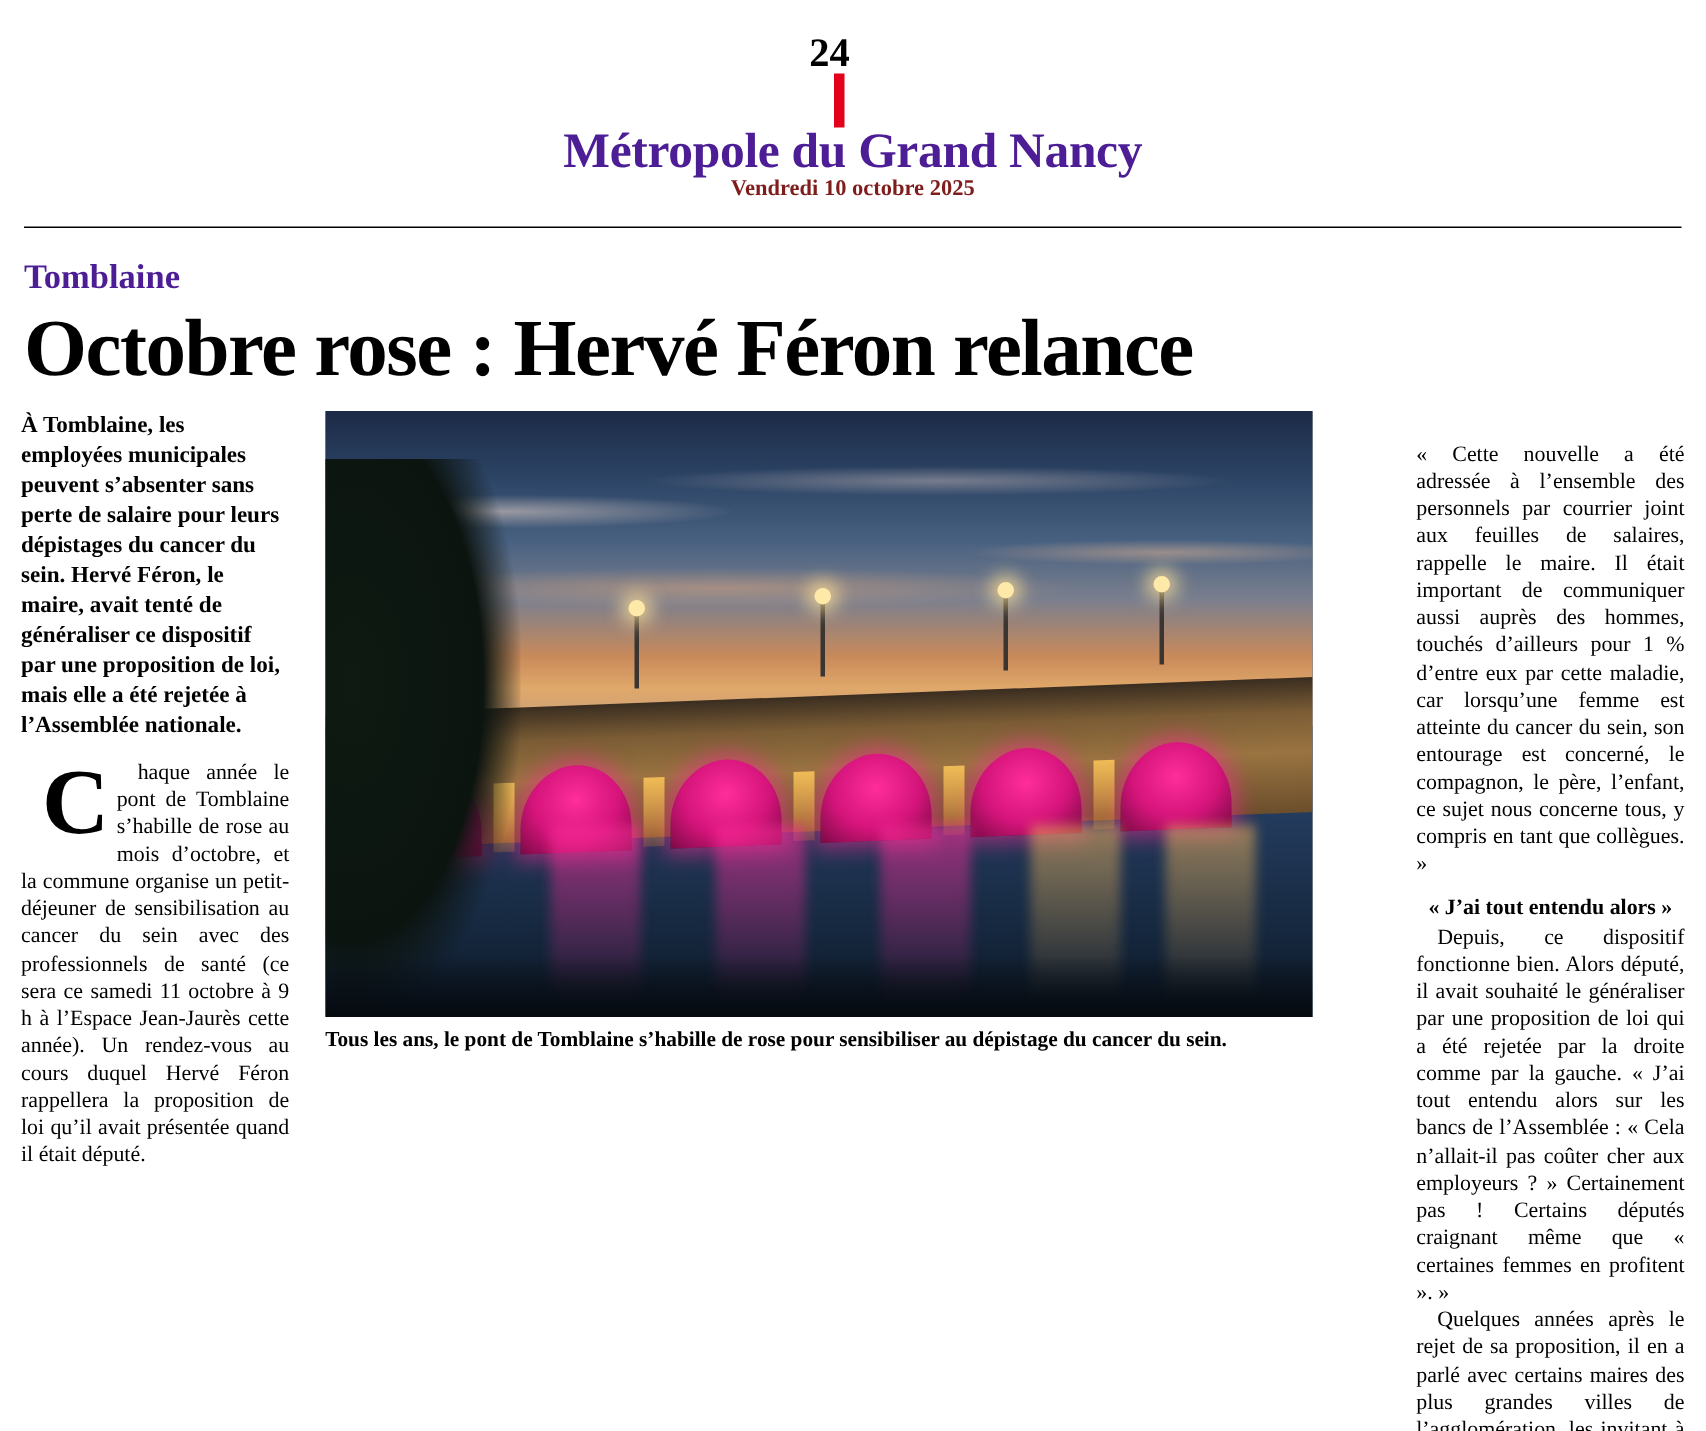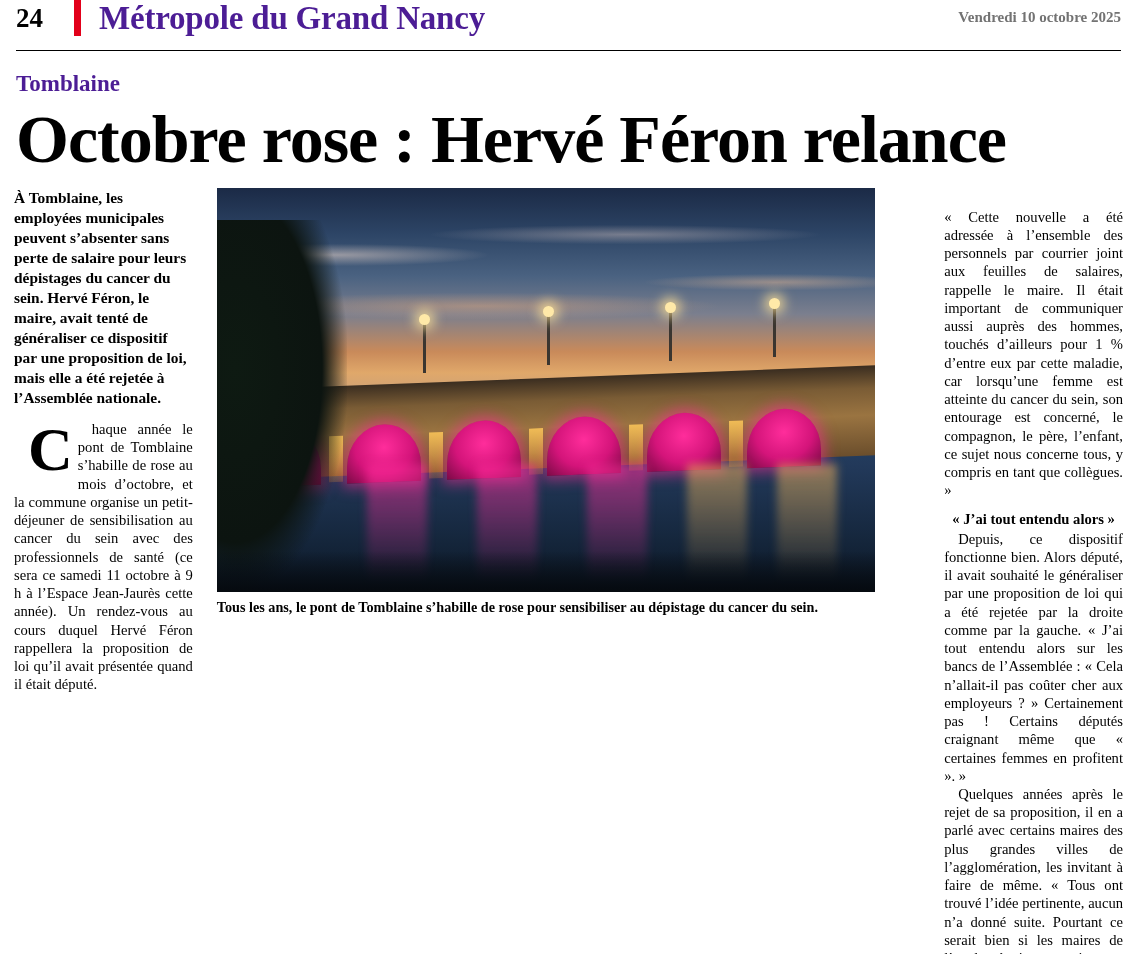--- a/index.html
+++ b/index.html
@@ -19,22 +19,24 @@
     width: 1137px;
     height: 954px;
     box-sizing: border-box;
     padding: 0 14px;
   }
 
   
   .masthead {
     display: flex;
     align-items: center;
+    padding-top: 22px;
     padding-left: 2px;
     padding-right: 2px;
+    flex-direction: column;
   }
   .folio {
     font-family: "Liberation Serif", serif;
     font-size: 27px;
     font-weight: 700;
     color: #000;
     width: 58px;
     line-height: 1;
   }
   .red-rule {
@@ -49,42 +51,42 @@
     font-size: 33px;
     color: #4c1d95;
     letter-spacing: -0.2px;
     line-height: 1;
     flex: 1;
   }
   .masthead-date {
     font-family: "Liberation Serif", serif;
     font-weight: 700;
     font-size: 15px;
-    color: #737373;
+    color: #7f1d1d;
     white-space: nowrap;
     padding-bottom: 2px;
   }
   .masthead-hr {
     border: 0;
     border-top: 1.5px solid #000;
     margin: 14px 2px 0 2px;
   }
 
   
   .kicker {
     font-family: "Liberation Serif", serif;
     font-weight: 700;
     font-size: 23px;
     color: #4c1d95;
     margin: 20px 0 6px 2px;
   }
   .headline {
     font-family: "Liberation Serif", serif;
     font-weight: 700;
-    font-size: 68px;
+    font-size: 54px;
     line-height: 1.07;
     letter-spacing: -1px;
     margin: 0 0 10px 2px;
     color: #000;
   }
   .headline .line { display: block; white-space: nowrap; }
 
   
   .content {
     position: relative;

